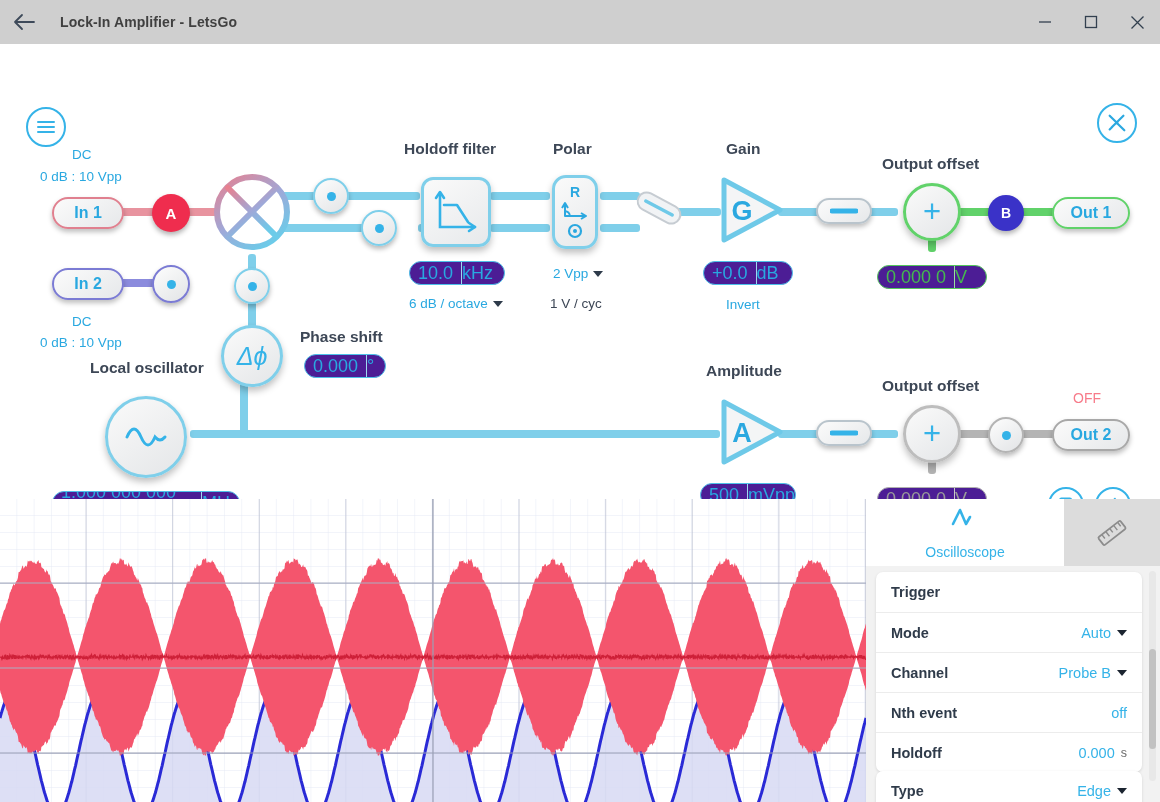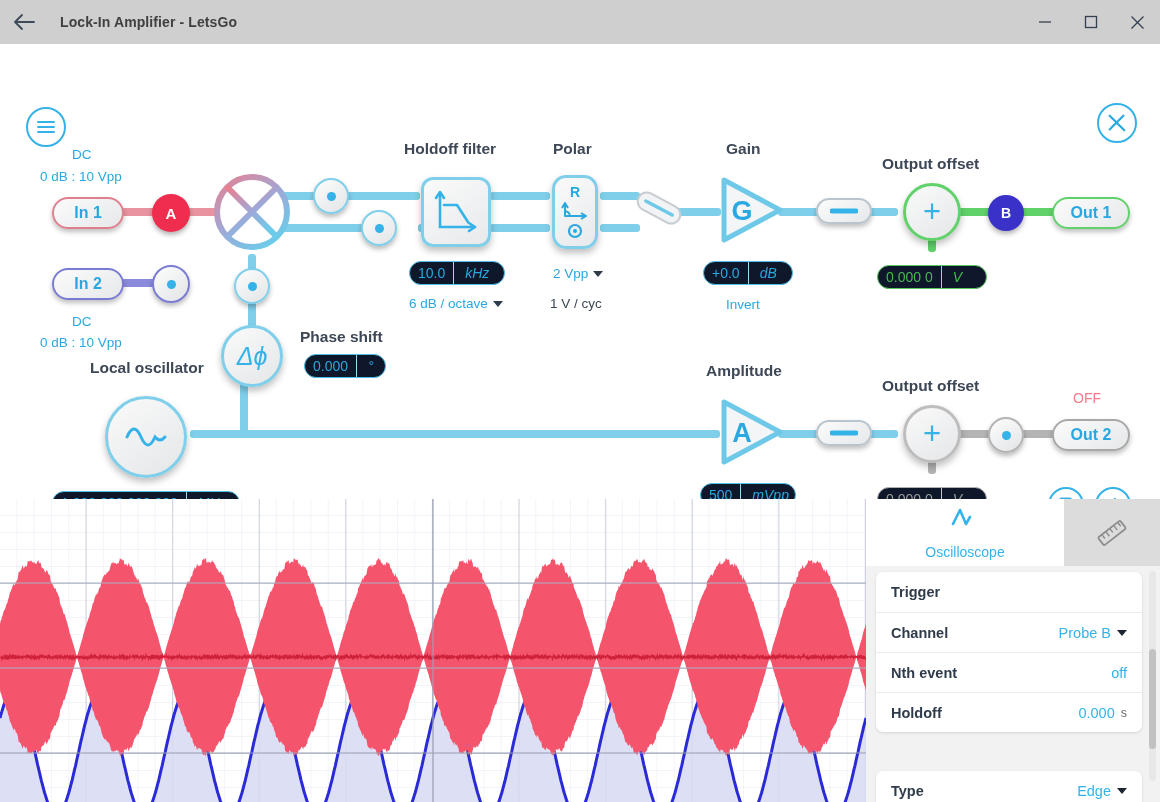--- a/index.html
+++ b/index.html
@@ -39,25 +39,25 @@
 
   .pill { position:absolute; border-radius:999px;
      background:linear-gradient(145deg,#fbfbfb,#e6e8ea);
      box-shadow:0 3px 5px rgba(0,0,0,.25);
      display:flex; align-items:center; justify-content:center;
      font-size:16px; color:#29a8e0; font-weight:600; }
 
   
   .readout { position:absolute; height:24px; border:1.6px solid #4ec0e8;
      border-radius:999px; display:flex; align-items:stretch; overflow:hidden;
-     background:#0f172a; font-size:14px; }
+     background:#4c1d95; font-size:18px; }
   .readout .v { display:flex; align-items:center; justify-content:center;
      padding:0 8px; color:#29a8e0; }
   .readout .u { display:flex; align-items:center; justify-content:center;
-     padding:0 11px; color:#29a8e0; border-left:1.4px solid #9ed9ef;font-style:italic; }
+     padding:0 0; color:#29a8e0; border-left:1.4px solid #9ed9ef; }
   .readout.green { border-color:#55c65d; }
   .readout.green .v, .readout.green .u { color:#45b94f; }
   .readout.green .u { border-left-color:#9adf9f; }
   .readout.grey { border-color:#b0b0b0; }
   .readout.grey .v, .readout.grey .u { color:#9a9a9a; }
   .readout.grey .u { border-left-color:#c9c9c9; }
 
   .dropv { position:absolute; font-size:13.5px; color:#29a8e0;
      display:flex; align-items:center; gap:5px; white-space:nowrap; }
   .caret { width:0;height:0;border-left:5px solid transparent;
@@ -449,20 +449,27 @@
         <g transform="rotate(-38 17 15)">
           <rect x="3" y="10" width="28" height="10" rx="1.5" fill="none" stroke="#8c8c8c" stroke-width="1.7"></rect>
           <path d="M8 10 V15 M13 10 V16 M18 10 V15 M23 10 V16 M28 10 V15" stroke="#8c8c8c" stroke-width="1.4"></path>
         </g>
         </svg>
     </div>
 
     <div class="panel" style="top:73px;">
       <div class="prow">
         <span class="pk">Trigger</span>
+      </div>
+      <div class="prow">
+        <span class="pk">Mode</span>
+        <span class="pv">
+          <span>Auto</span>
+          <i class="caret2"></i>
+        </span>
       </div>
       <div class="prow">
         <span class="pk">Channel</span>
         <span class="pv">
           <span>Probe B</span>
           <i class="caret2"></i>
         </span>
       </div>
       <div class="prow">
         <span class="pk">Nth event</span>

